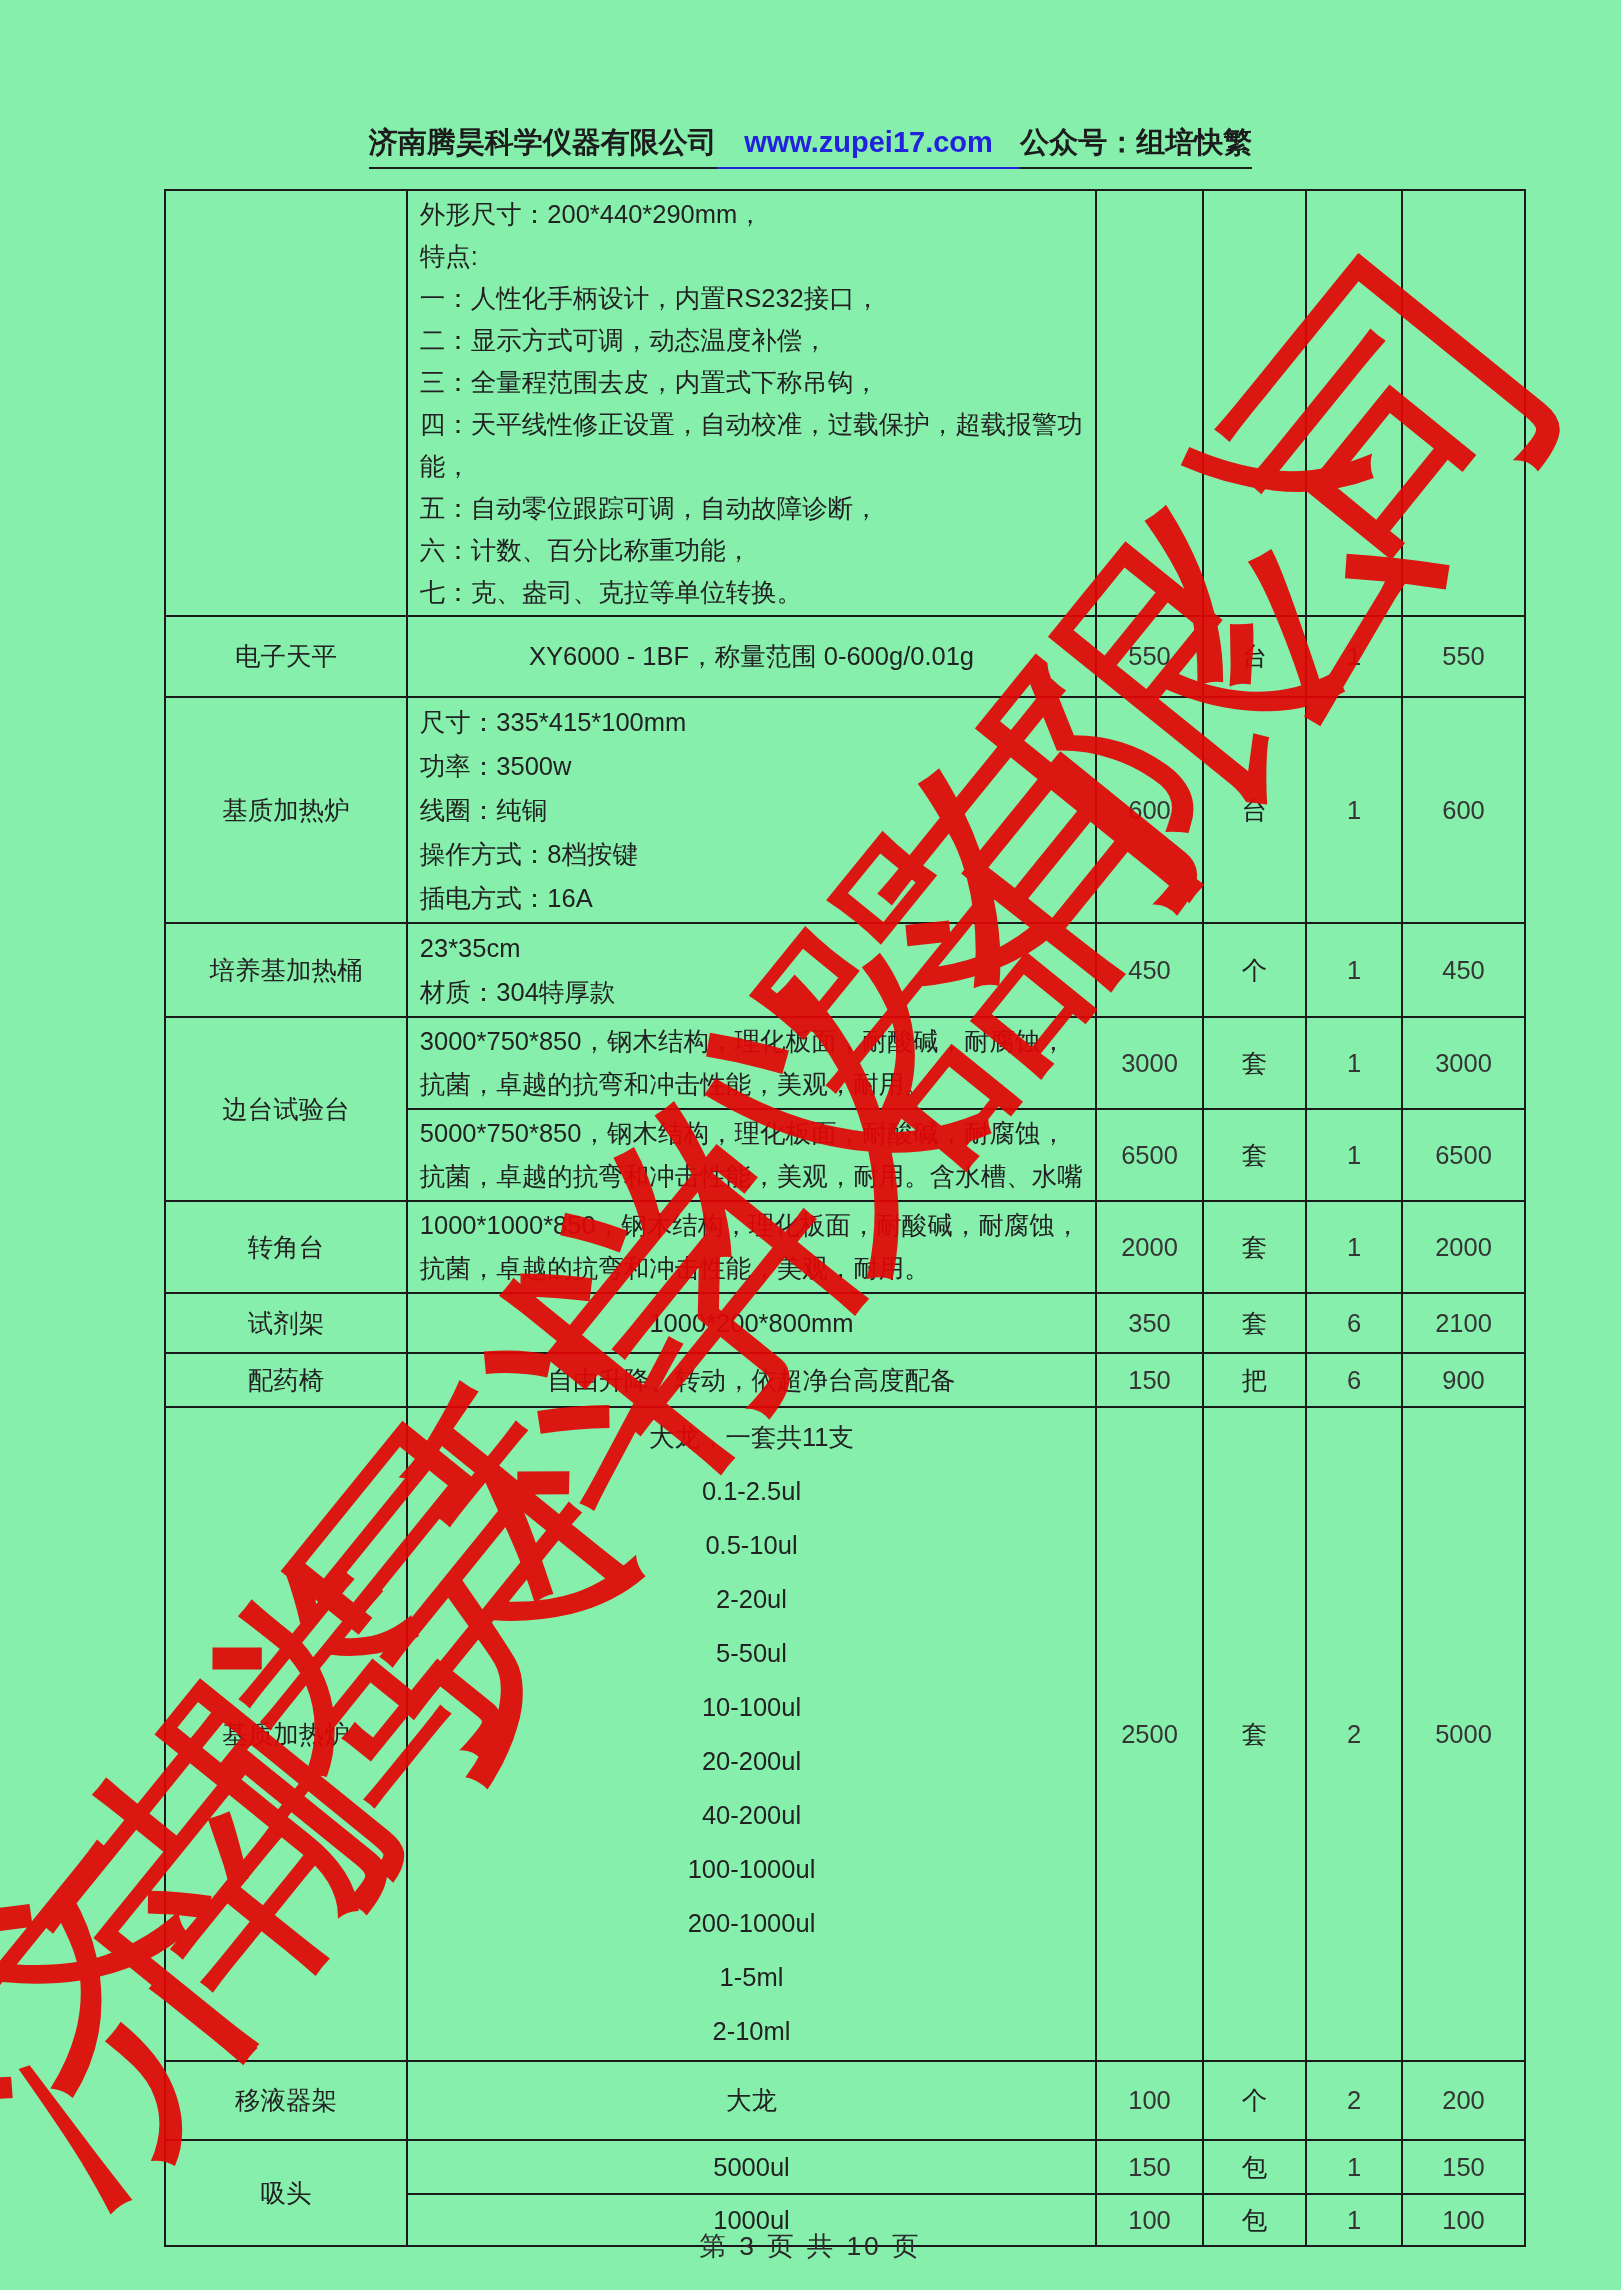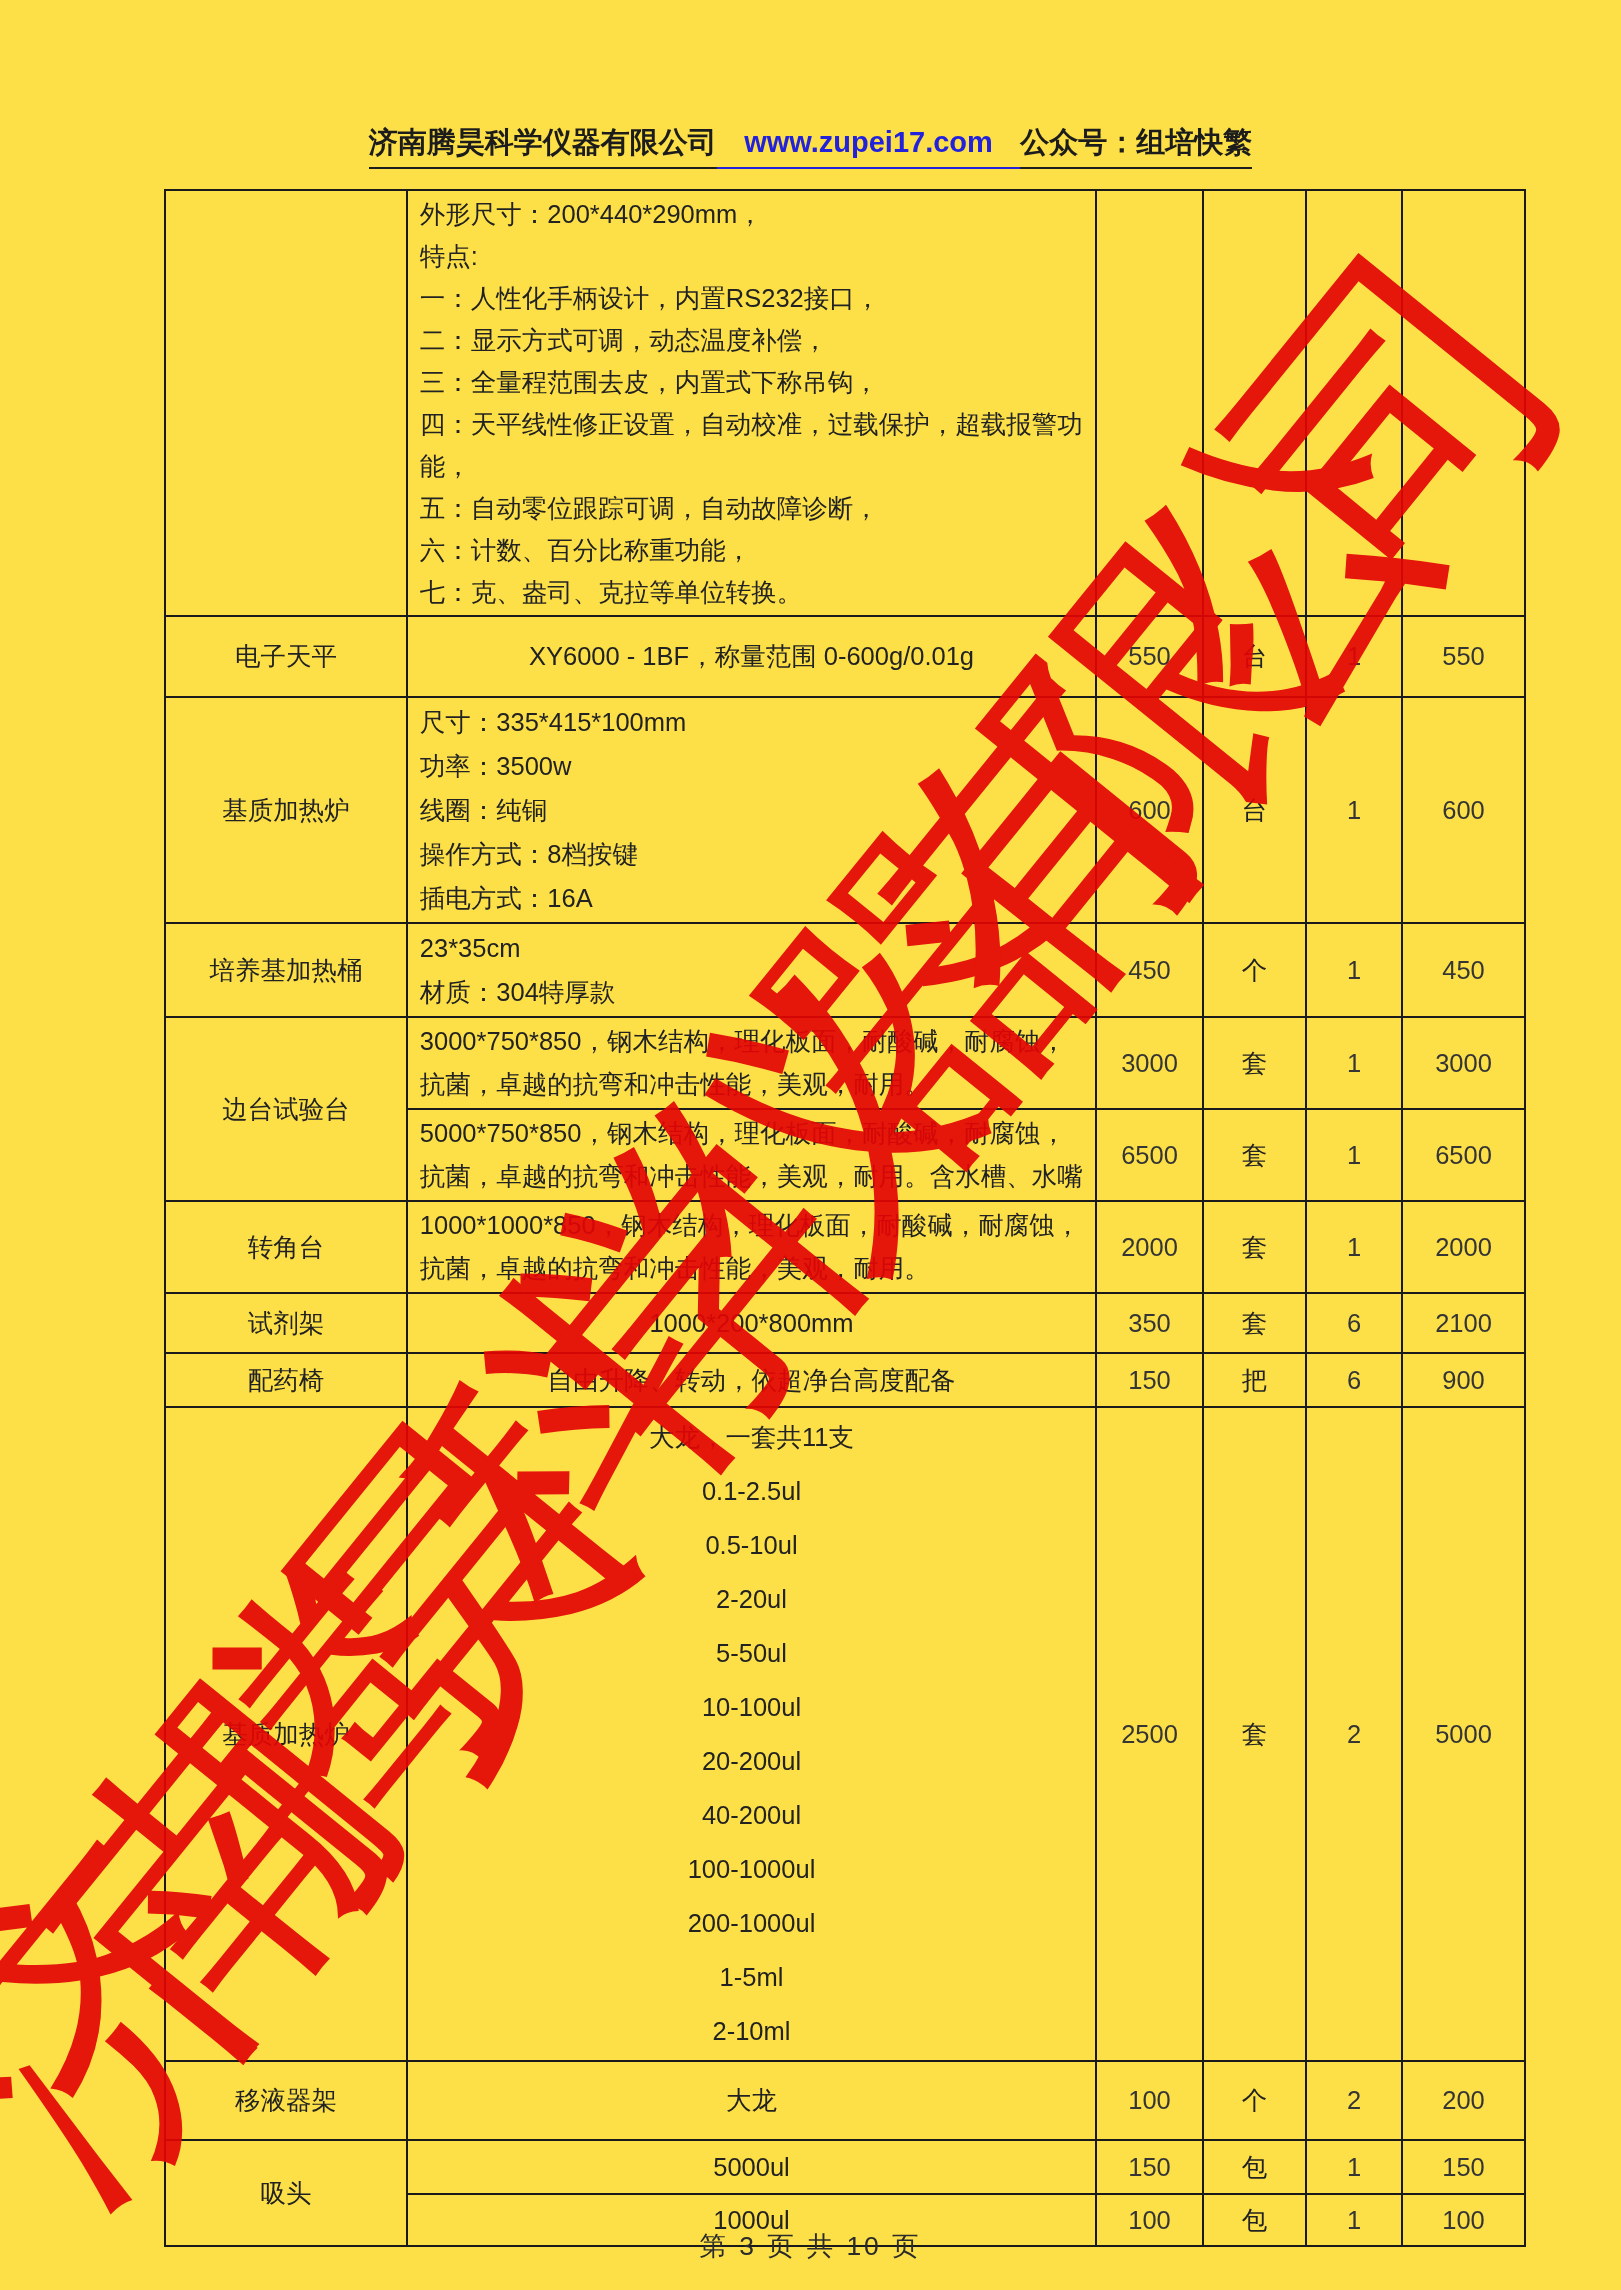--- a/index.html
+++ b/index.html
@@ -1,21 +1,21 @@
 <!DOCTYPE html>
 <html><head>
 <meta charset="utf-8">
 <style>
   * { margin:0; padding:0; box-sizing:border-box; }
   html,body { background:#ffffff; }
   .page {
     position:relative;
     width:1621px;
     height:2291px;
-    background:#fde047;
+    background:#86efac;
     overflow:hidden;
     font-family:"Liberation Sans","DejaVu Sans",sans-serif;
     color:#1c1c1c;
   }
 
   
   .hdr {
     position:absolute;
     top:123px; left:0; width:100%;
     display:flex; justify-content:center; align-items:baseline;

